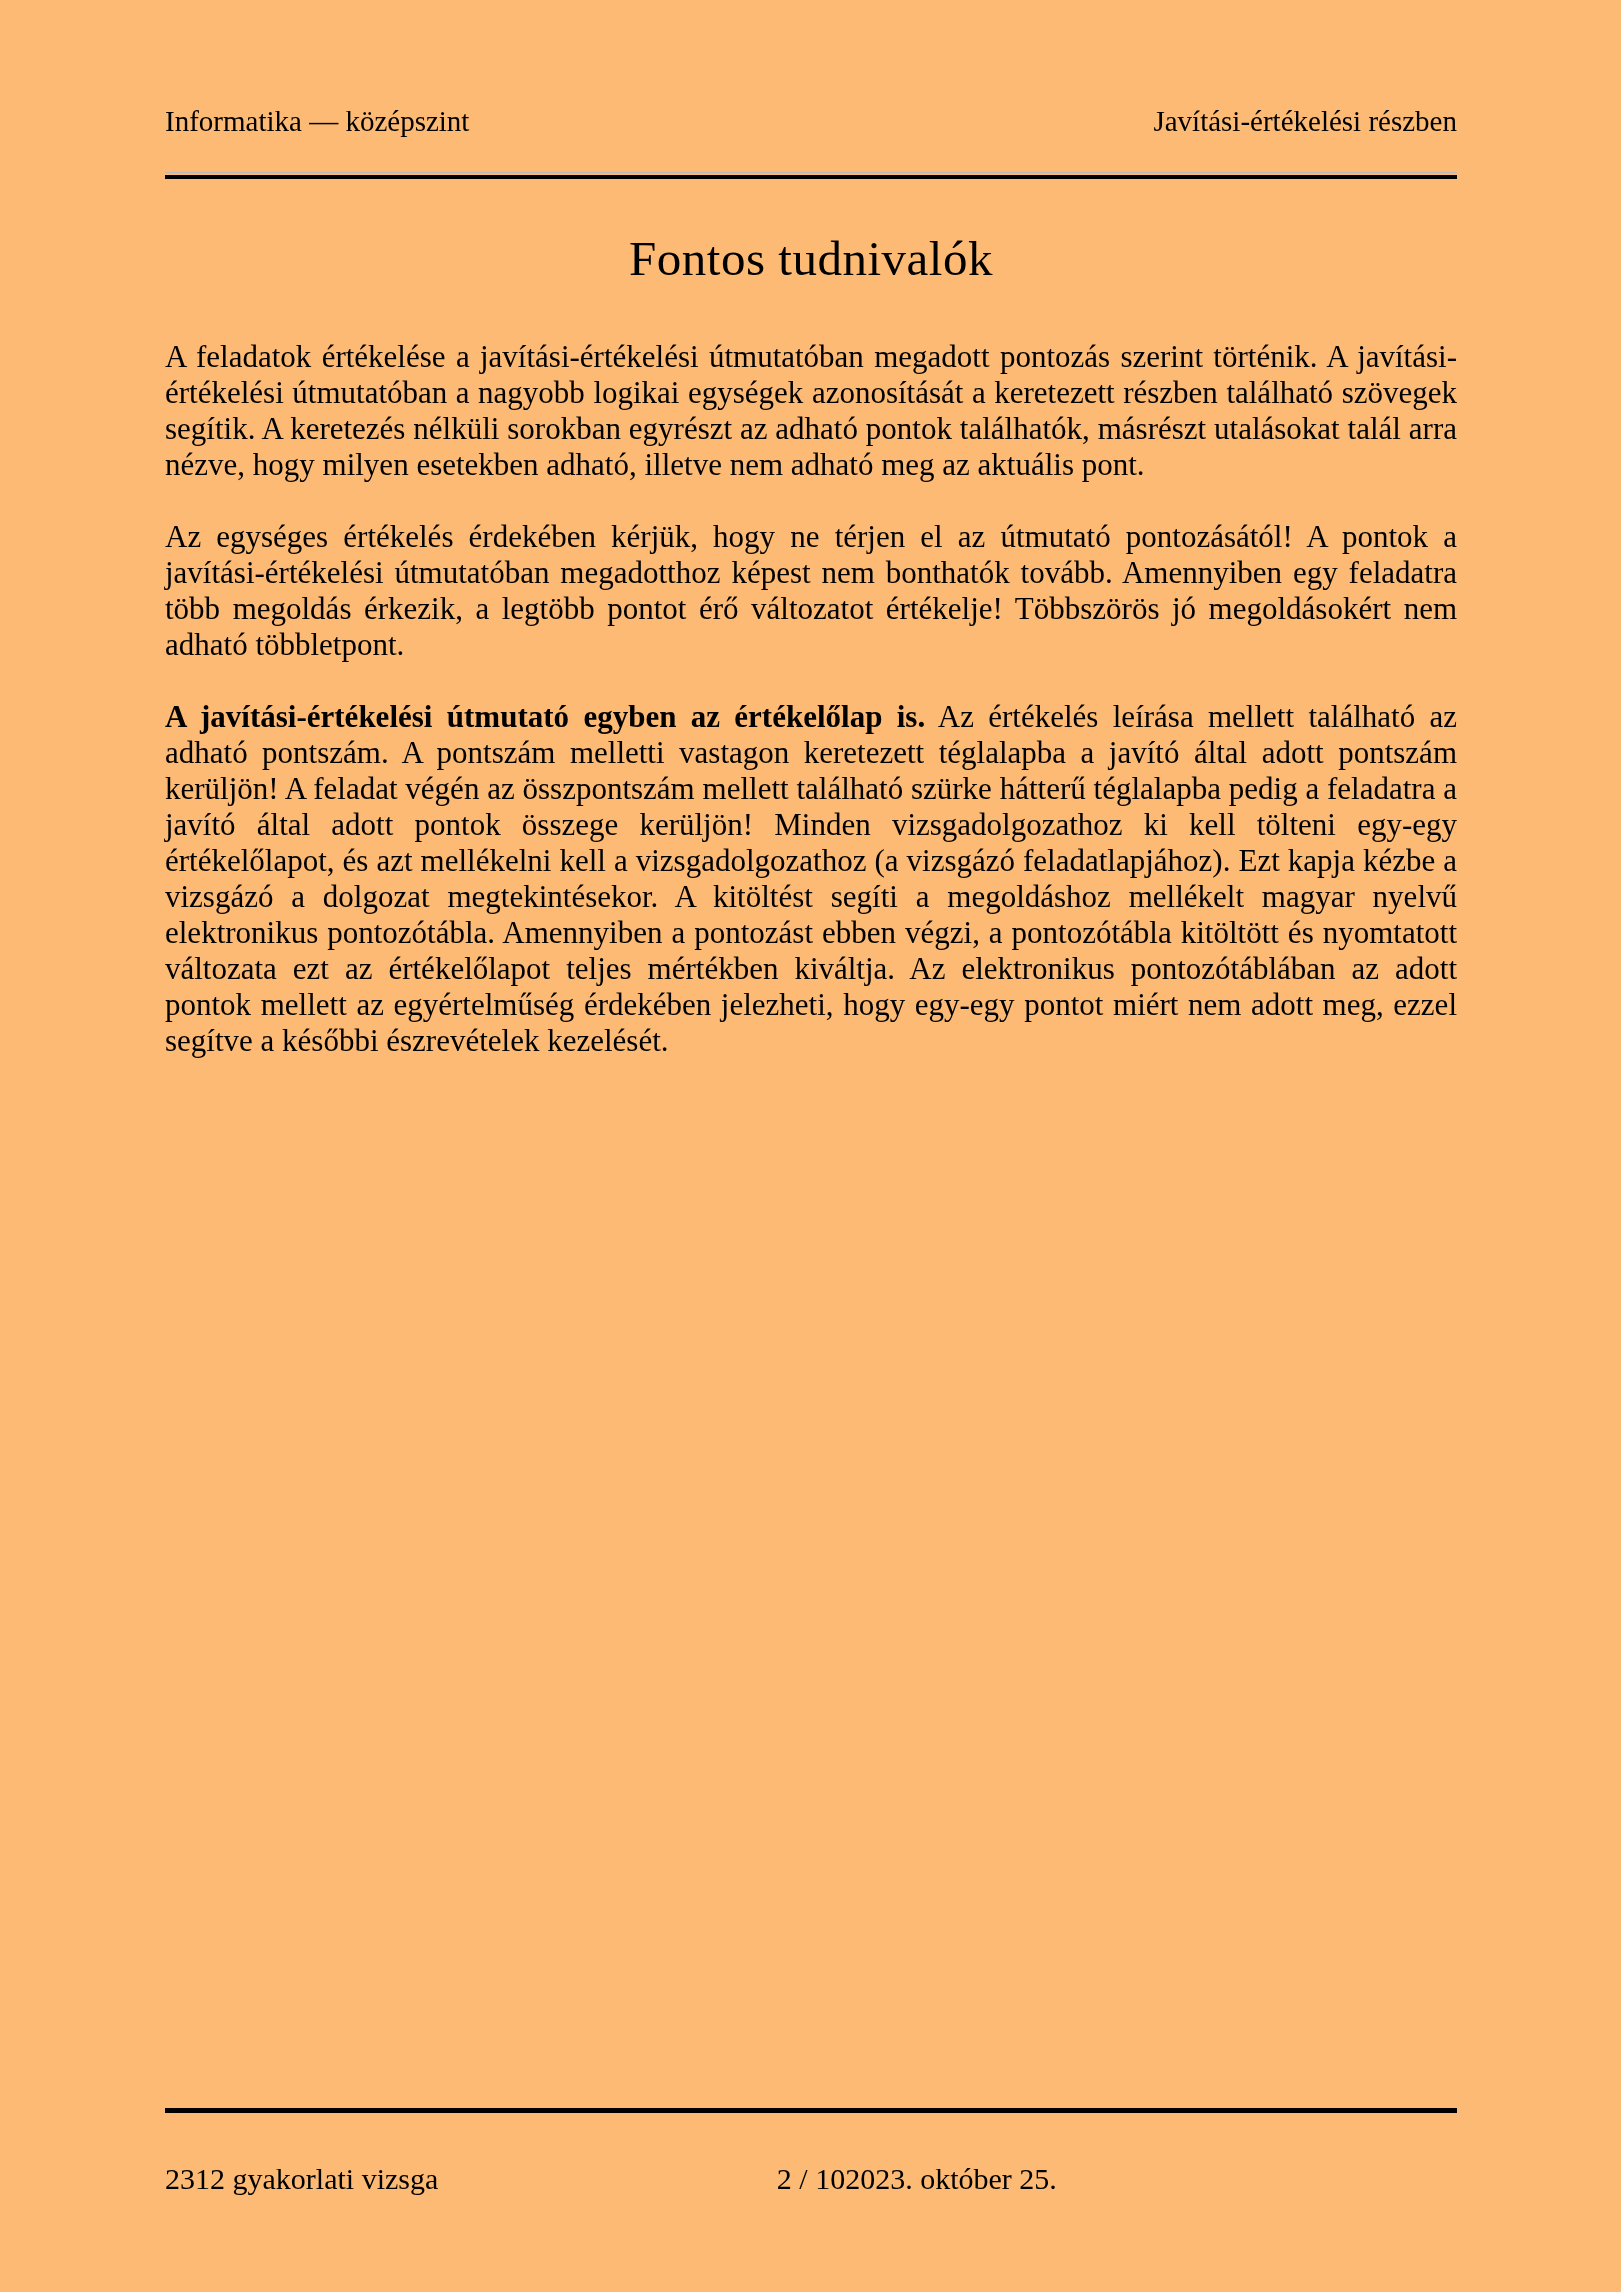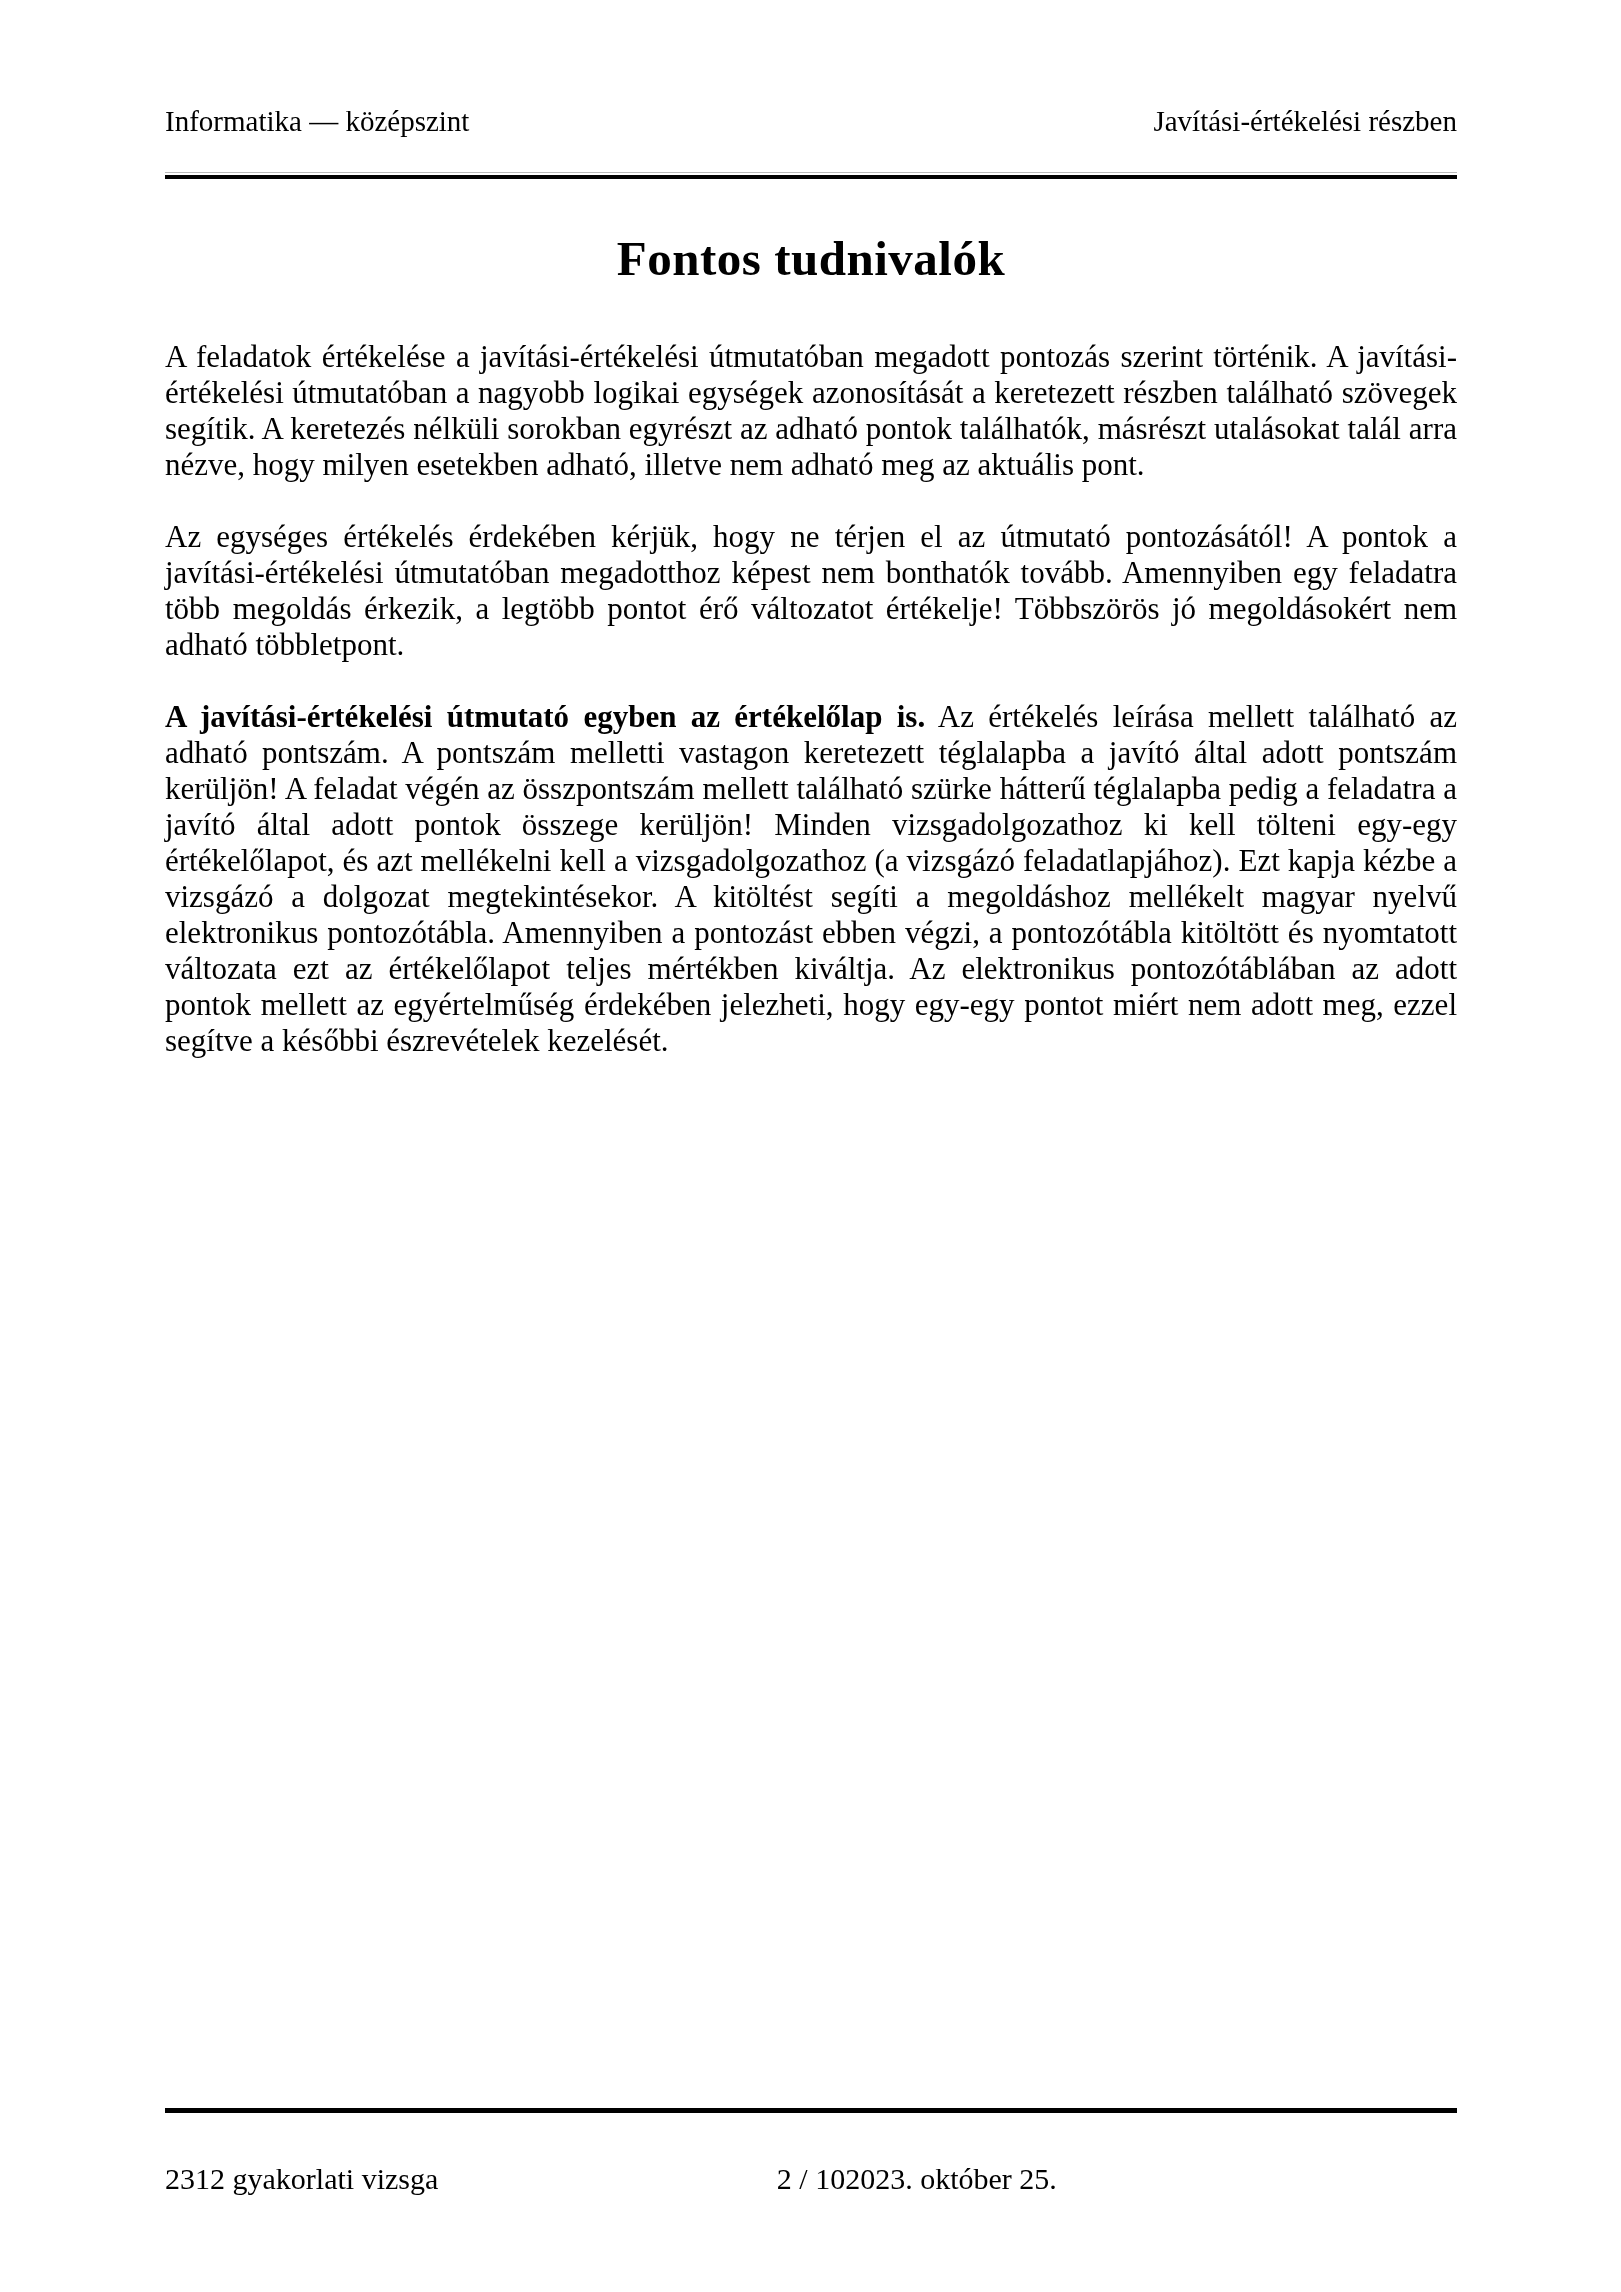--- a/index.html
+++ b/index.html
@@ -3,21 +3,21 @@
 <meta charset="utf-8">
 <title>Javítási-értékelési útmutató — 2. oldal</title>
 <style>
   * { margin: 0; padding: 0; box-sizing: border-box; }
   html, body { background: #9a9a9a; }
   .page {
     position: relative;
     width: 1621px;
     height: 2293px;
     margin: 0 auto;
-    background: #ffffff;
+    background: #fdba74;
     color: #000000;
     font-family: "Liberation Serif", "DejaVu Serif", serif;
   }
   .content {
     position: absolute;
     left: 165px;
     width: 1292px;
     top: 0;
   }
   .running-header {
@@ -32,21 +32,21 @@
     margin-top: 33px;
     height: 6.9px;
     border-top: 1px solid #b9b9b9;
     border-bottom: 4.9px solid #000000;
   }
   .doc-title {
     margin-top: 51px;
     text-align: center;
     font-size: 49px;
     line-height: 57px;
-    font-weight: bold;
+    font-weight: normal;
     letter-spacing: 0.5px;
   }
   .body-text p {
     font-size: 31px;
     line-height: 36px;
     text-align: justify;
     margin-top: 36px;
   }
   .body-text p.first { margin-top: 52px; }
   .bold-lead { font-weight: bold; }

